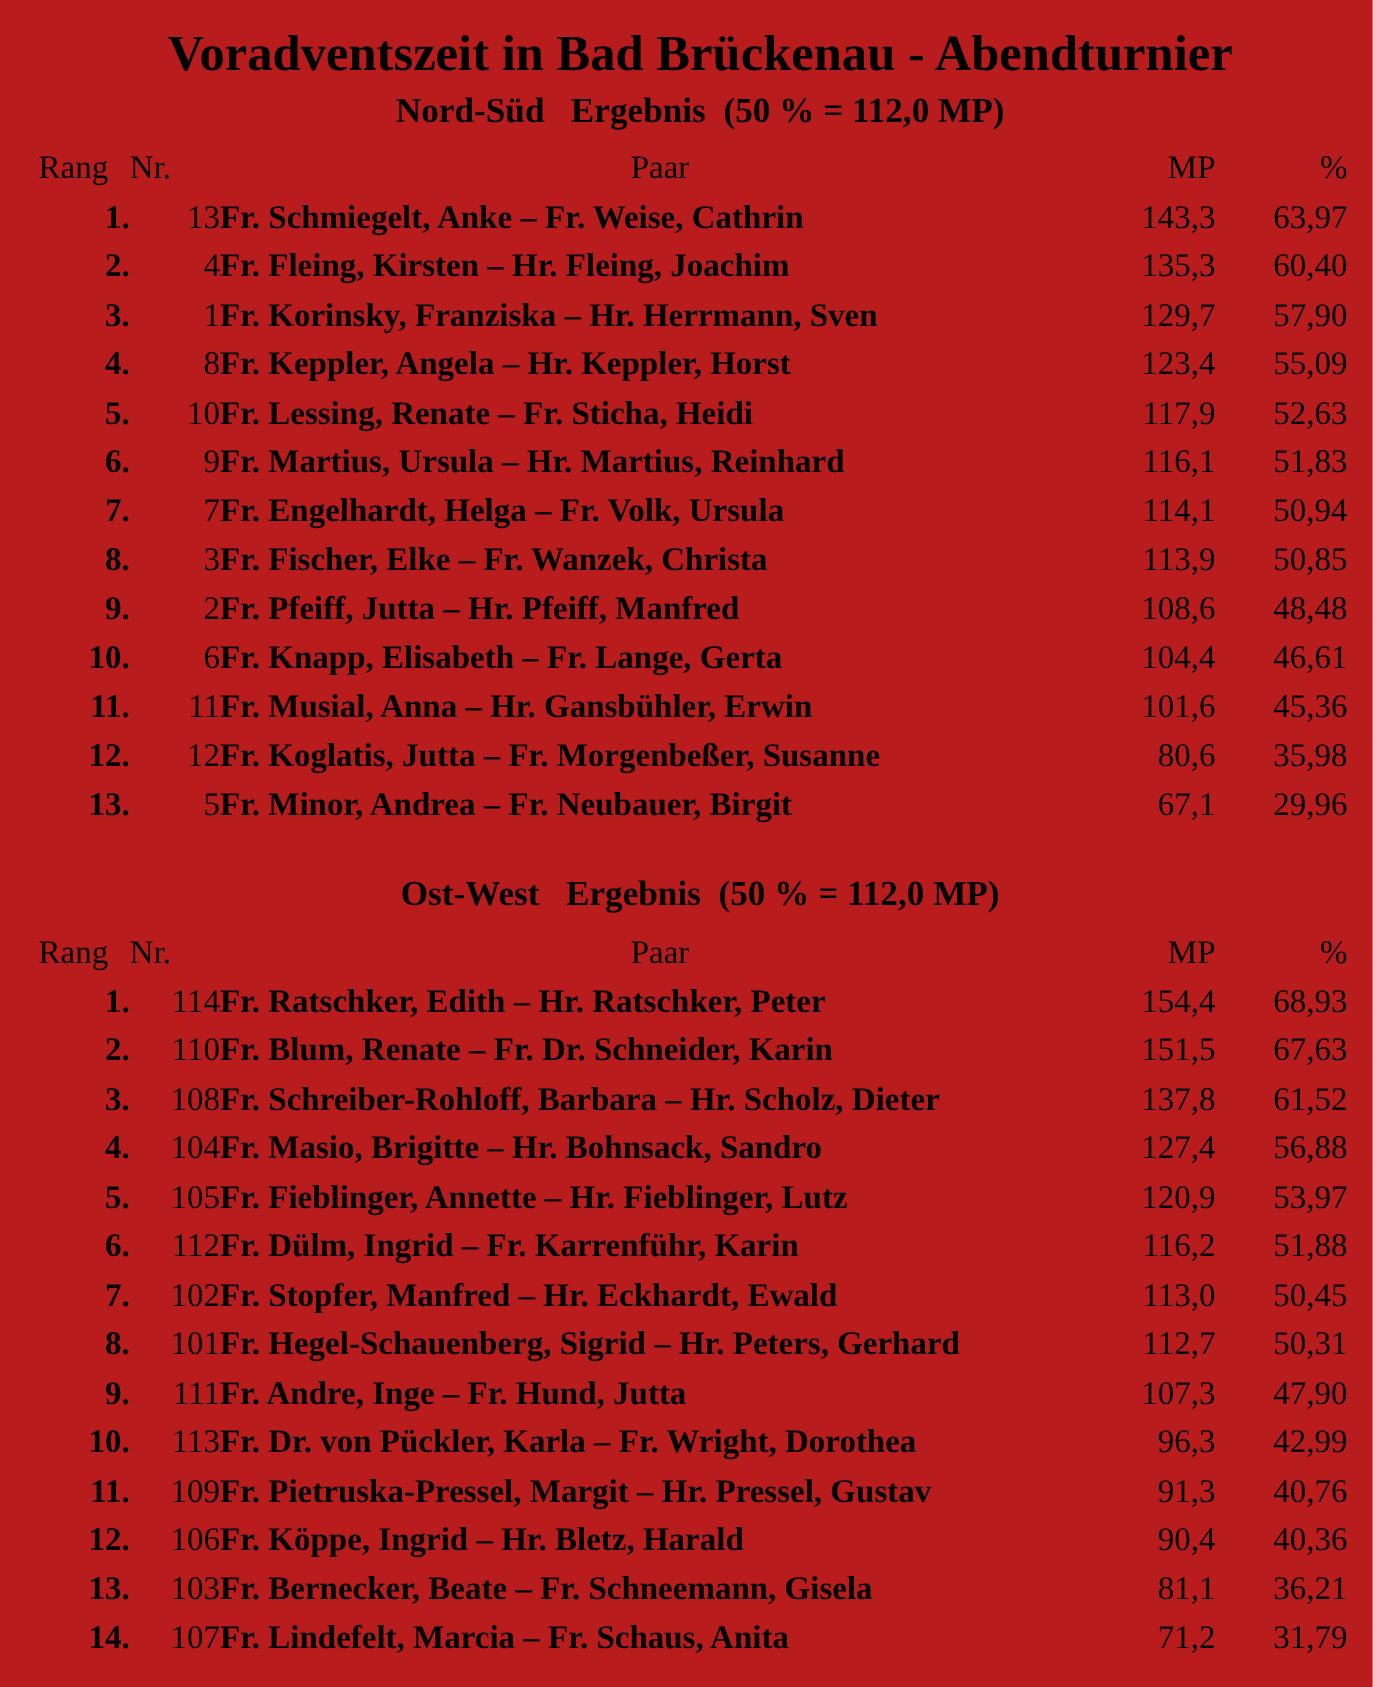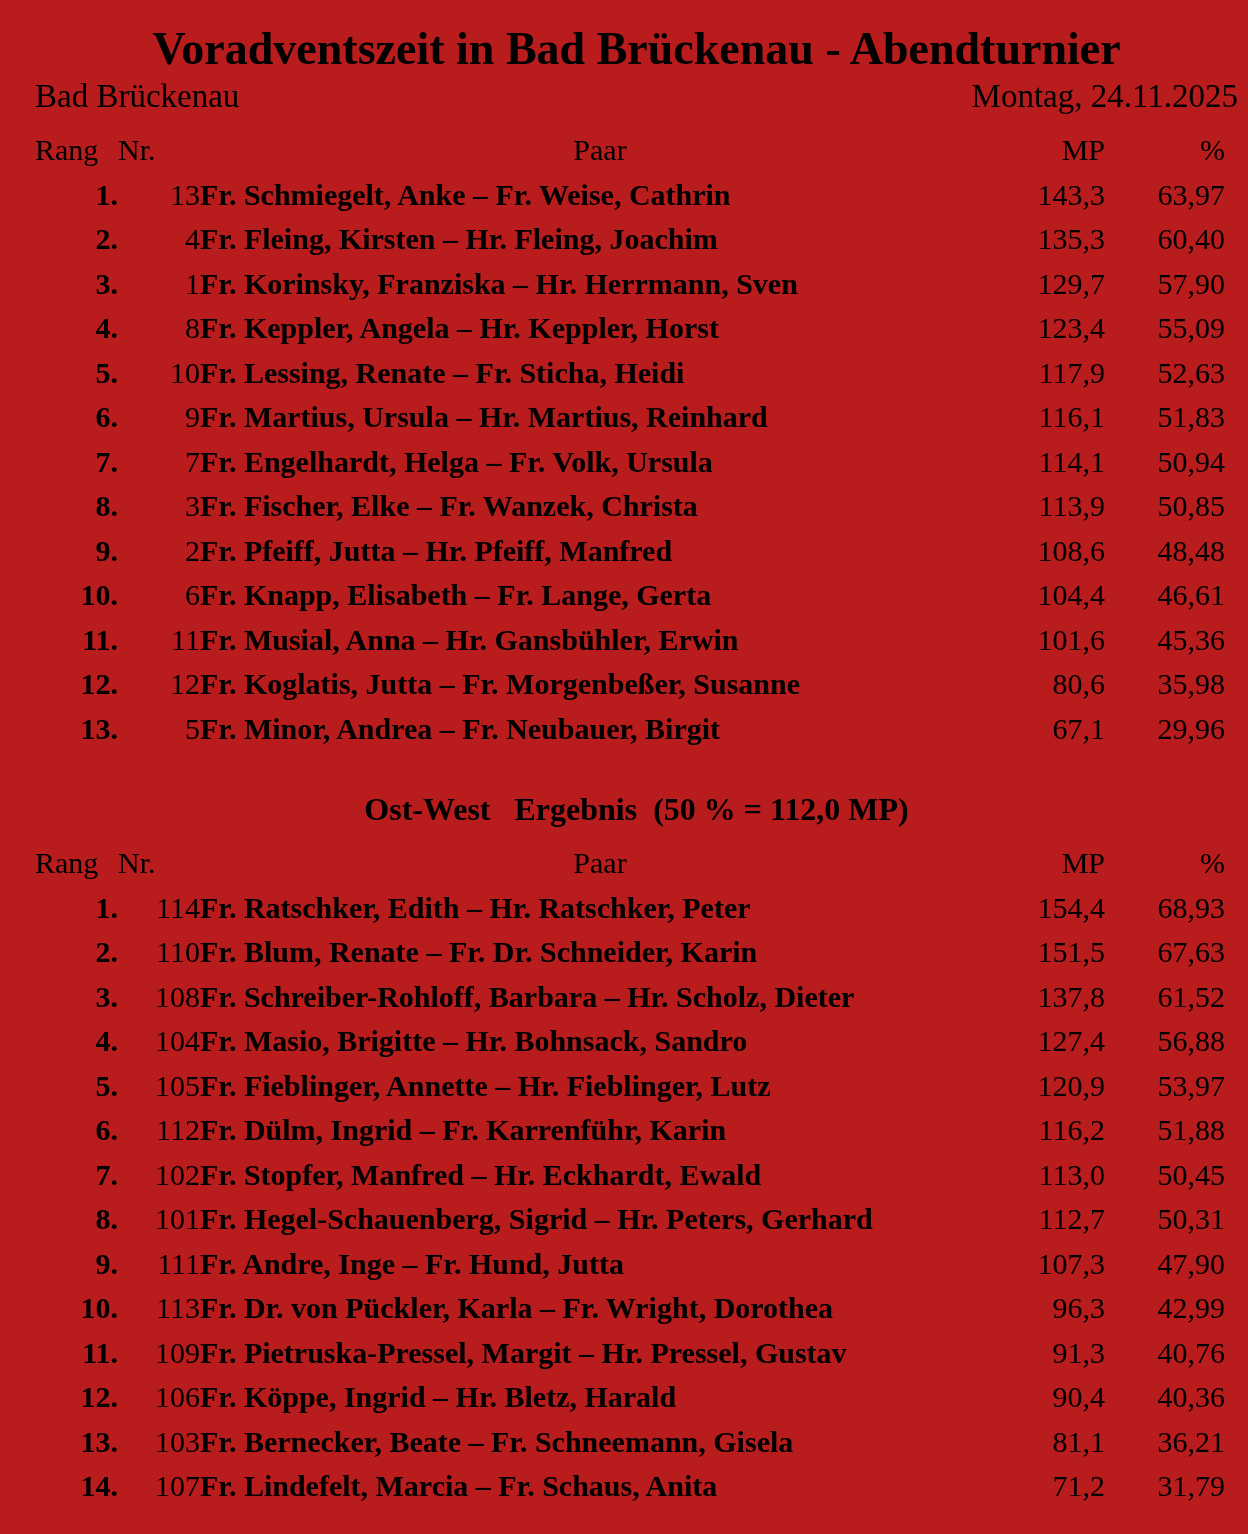--- a/index.html
+++ b/index.html
@@ -77,25 +77,22 @@
   td.col-mp   { text-align: right; }
   td.col-pct  { text-align: right; }
 </style>
 </head>
 <body>
 
 <div class="page">
 
   <h1 class="title">Voradventszeit in Bad Brückenau - Abendturnier</h1>
 
-  <div class="meta-row">
-    <span>Bad Brückenau</span>
-    <span>Montag, 24.11.2025</span>
-  </div>
-
+
+  <div class="section-heading">Nord-Süd   Ergebnis  (50 % = 112,0 MP)</div>
 
   <table class="results">
     <colgroup>
       <col class="c-rank">
         <col class="c-nr">
         <col class="c-pair">
         <col class="c-mp">
         <col class="c-pct">
     </colgroup>
     <thead>

